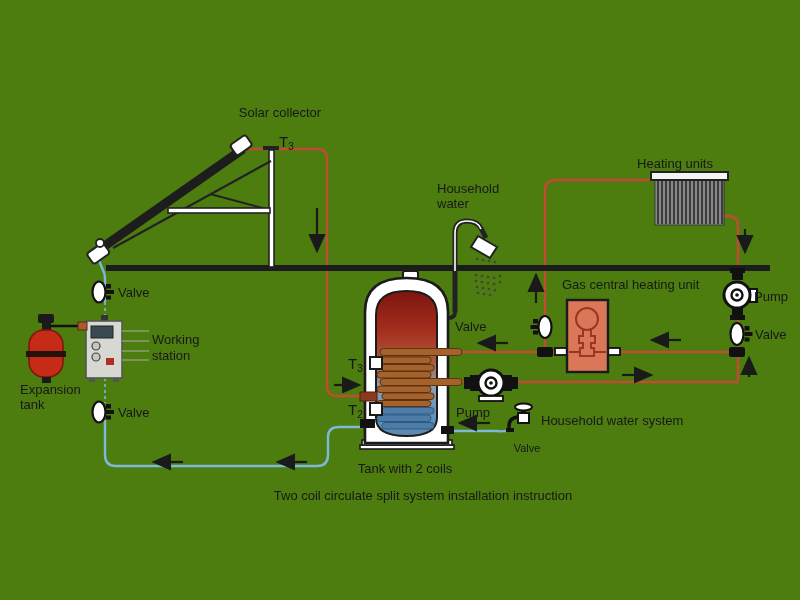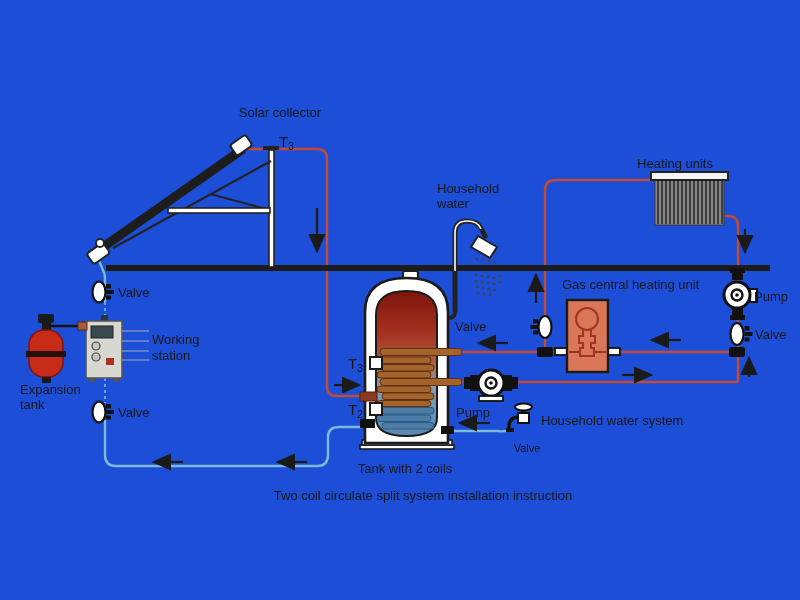--- a/index.html
+++ b/index.html
@@ -1,16 +1,16 @@
 <!DOCTYPE html>
 <html><head>
 <meta charset="utf-8">
 <style>
   html,body{margin:0;padding:0;background:#ffffff;}
-  .stage{position:relative;width:800px;height:600px;background:#1d4ed8;overflow:hidden;
+  .stage{position:relative;width:800px;height:600px;background:#4d7c0f;overflow:hidden;
          font-family:"Liberation Sans",sans-serif;}
   svg{position:absolute;left:0;top:0;}
   text{font-family:"Liberation Sans",sans-serif;fill:#181818;font-size:13px;}
   .lbl{font-size:13px;}
   .lbl-sm{font-size:11px;}
   .tlab{font-size:15px;}
   .tsub{font-size:10px;}
 </style>
 </head>
 <body>

